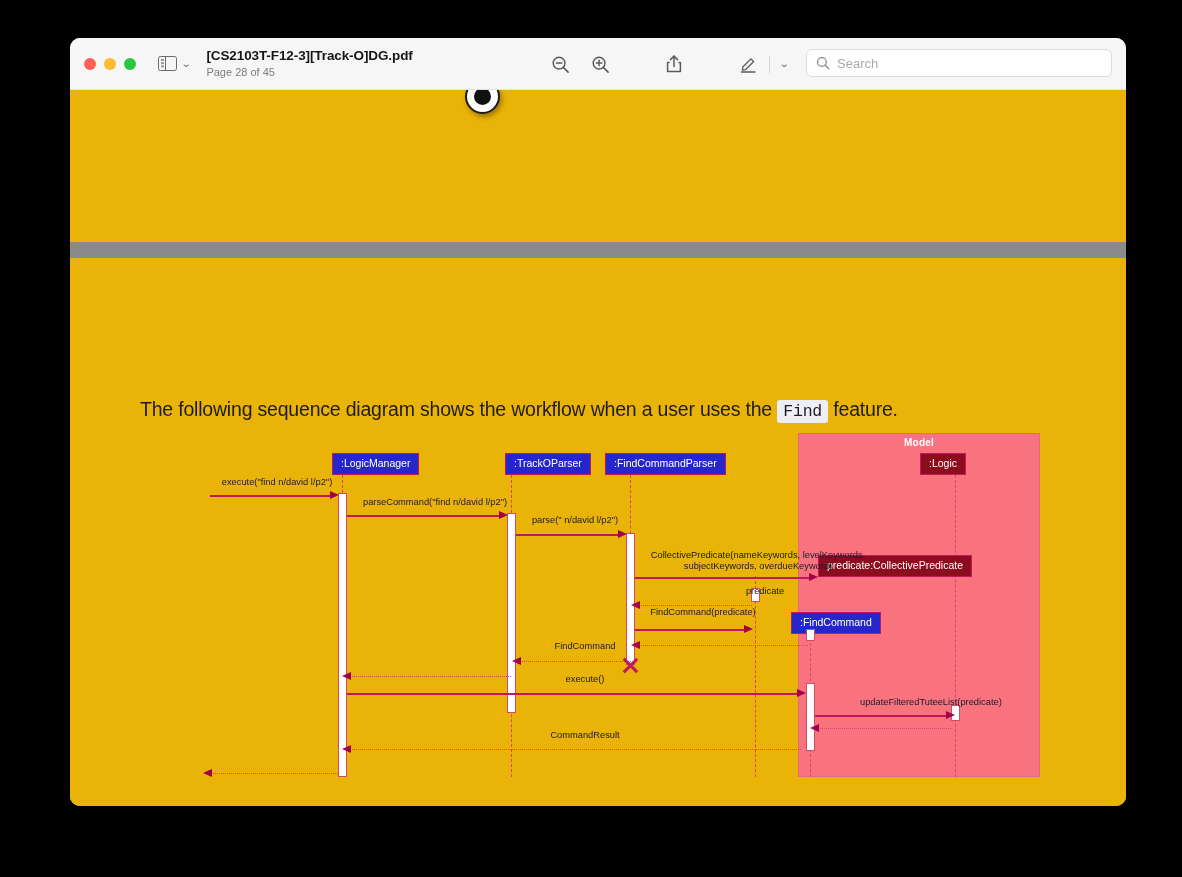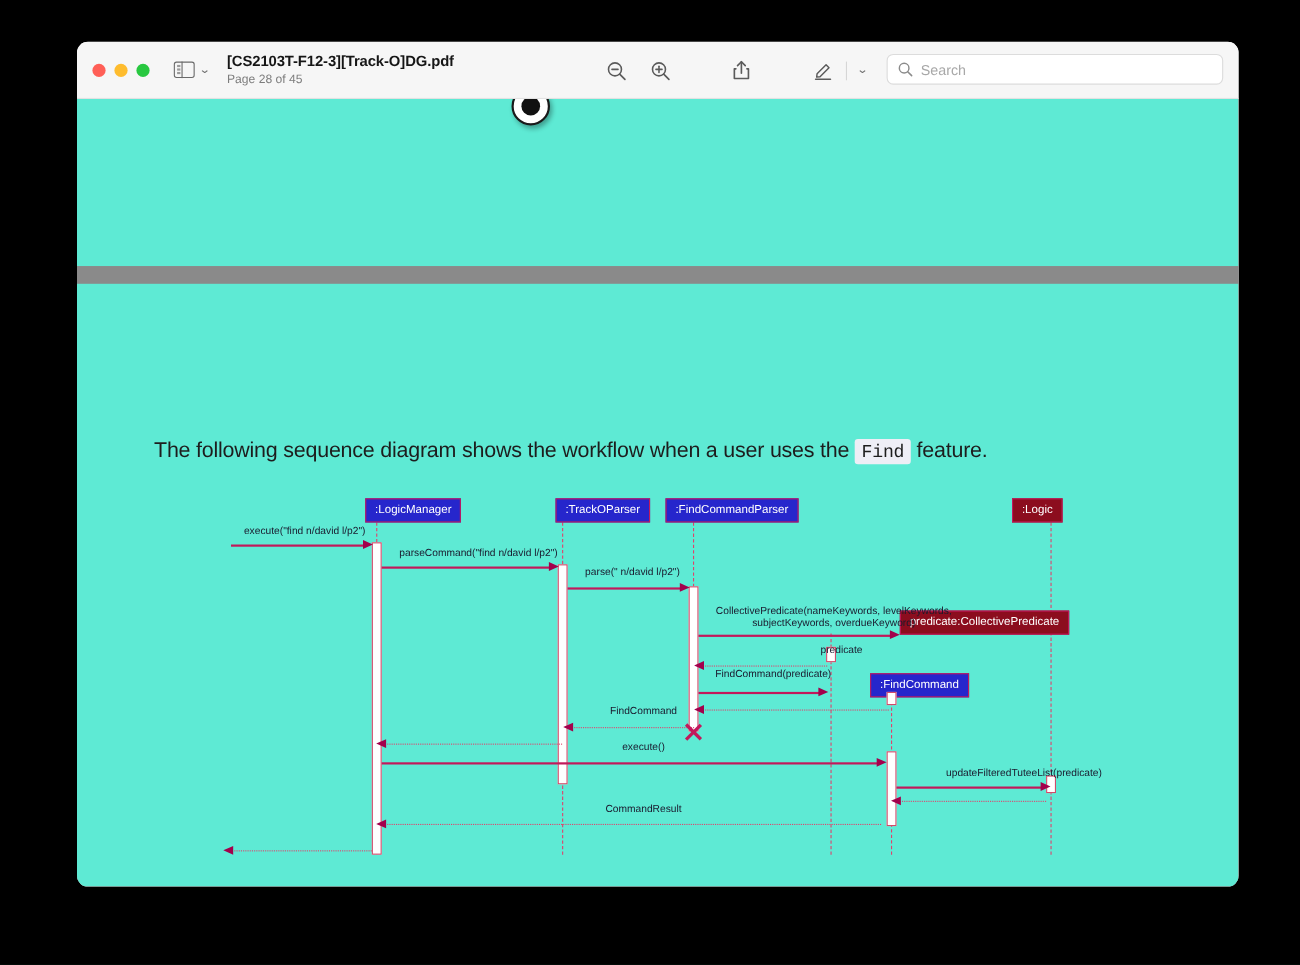--- a/index.html
+++ b/index.html
@@ -119,21 +119,21 @@
   
   .docarea {
     position: absolute;
     left: 0; top: 52px; right: 0; bottom: 0;
     background: #8a8a8a;
     overflow: hidden;
   }
   .page {
     position: absolute;
     left: 0; width: 1056px;
-    background: #5eead4;
+    background: #eab308;
   }
   .page-prev { top: 0; height: 152px; }
   .page-gap  { position:absolute; left:0; width:1056px; top:152px; height:16px; background:#8a8a8a; }
   .page-main { top: 168px; height: 600px; }
 
   
   .umlnode {
     position: absolute;
     left: 395px; top: -14px;
     width: 38px; height: 38px;
@@ -361,20 +361,23 @@
       <div class="page page-main">
 
         <div class="para">
           <span>The following sequence diagram shows the workflow when a user uses the</span>
           <span class="code-inline">Find</span>
           <span>feature.</span>
         </div>
 
         <div class="diagram">
 
+          <div class="partition part-model">
+            <div class="ptitle">Model</div>
+          </div>
 
           <div class="lifeline" style="left:122px; top:42px; height:302px;"></div>
           <div class="lifeline" style="left:291px; top:42px; height:302px;"></div>
           <div class="lifeline" style="left:410px; top:42px; height:190px;"></div>
           <div class="lifeline" style="left:735px; top:42px; height:302px;"></div>
           <div class="lifeline" style="left:735px; top:42px; height:0px;"></div>
           <div class="lifeline" style="left:535px; top:143px; height:201px;"></div>
           <div class="lifeline" style="left:590px; top:200px; height:144px;"></div>
 
           <div class="actor blue" style="left:72px; top:20px;">:LogicManager</div>

